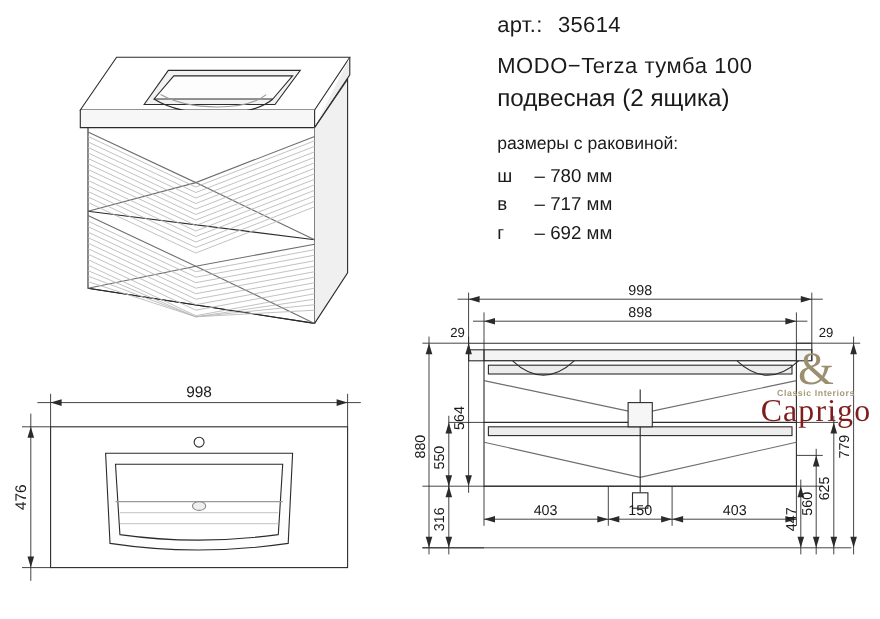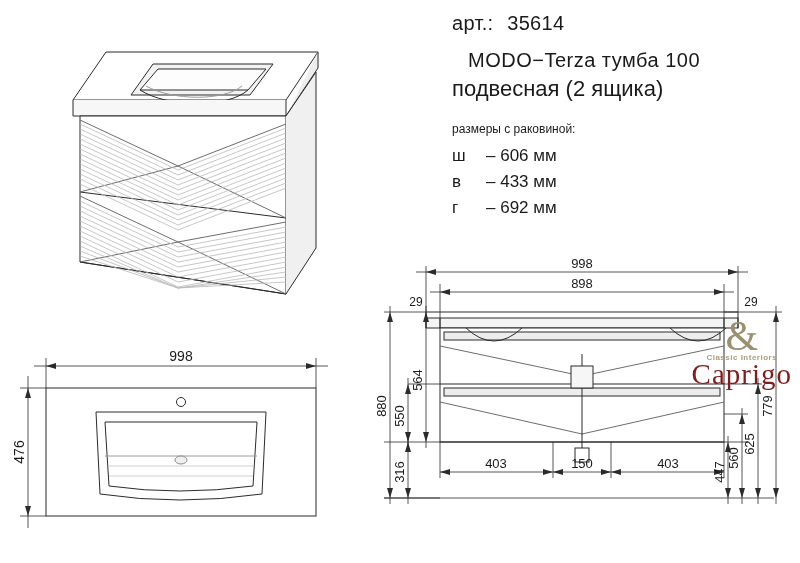--- a/index.html
+++ b/index.html
@@ -9,23 +9,23 @@
     font-family:"Liberation Sans", sans-serif;
     color:#1a1a1a;
     overflow:hidden;
     position:relative;
   }
   .page{position:relative;width:800px;height:395px;}
 
   
   .spec{position:absolute;left:452px;top:12px;width:340px;}
   .spec .art{font-size:20px;letter-spacing:.3px;margin:0 0 14px 0;}
-  .spec .title{font-size:20px;letter-spacing:.5px;margin:0 0 4px 16px;white-space:nowrap;}
+  .spec .title{font-size:20px;letter-spacing:.5px;margin:0 0 4px 0;white-space:nowrap;}
   .spec .sub{font-size:22px;margin:0 0 20px 0;}
-  .spec .dimhead{font-size:12px;margin:0 0 10px 0;}
+  .spec .dimhead{font-size:16px;margin:0 0 10px 0;}
   .spec .dimrow{font-size:17px;margin:0 0 6px 0;display:flex;}
   .spec .dimrow .k{display:inline-block;width:34px;}
   .spec .dimrow .v{display:inline-block;}
 
   
   .svgwrap{position:absolute;text-align:right;}
   svg{display:block;overflow:visible;}
   text{font-family:"Liberation Sans", sans-serif;}
 
   
@@ -109,25 +109,25 @@
     <div class="art">
       <span>арт.:</span>
       <span style="margin-left:8px;">35614</span>
     </div>
     <div class="title">MODO−Terza  тумба 100</div>
     <div class="sub">подвесная (2 ящика)</div>
     <div class="dimhead">размеры с раковиной:</div>
 
     <div class="dimrow">
       <span class="k">ш</span>
-      <span class="v">– 606 мм</span>
+      <span class="v">– 780 мм</span>
     </div>
     <div class="dimrow">
       <span class="k">в</span>
-      <span class="v">– 433 мм</span>
+      <span class="v">– 717 мм</span>
     </div>
     <div class="dimrow">
       <span class="k">г</span>
       <span class="v">– 692 мм</span>
     </div>
   </div>
 
   <div class="svgwrap" style="left:10px;top:336px;">
     <svg width="330" height="215" viewBox="0 0 330 215">
       <g stroke="#2b2b2b" fill="none" stroke-width="1">

